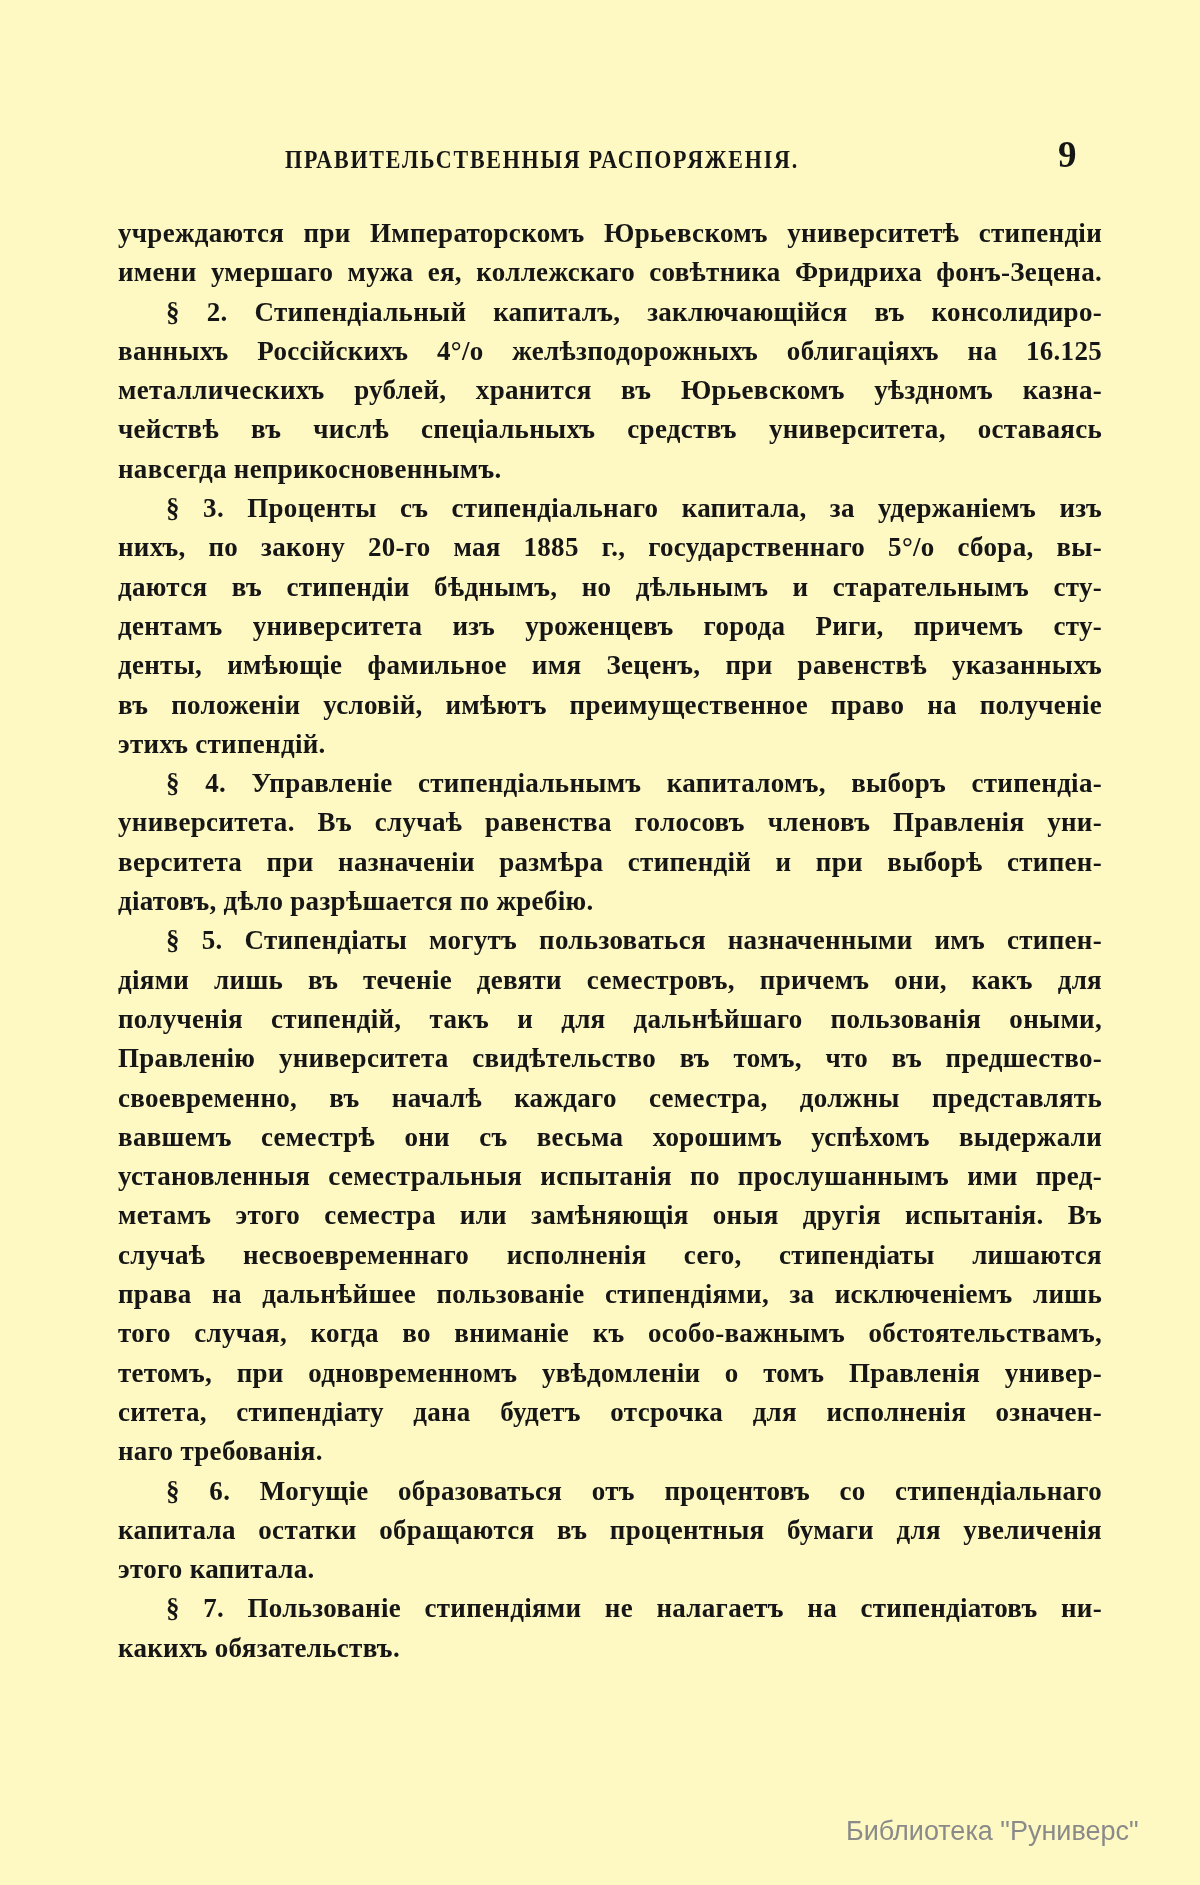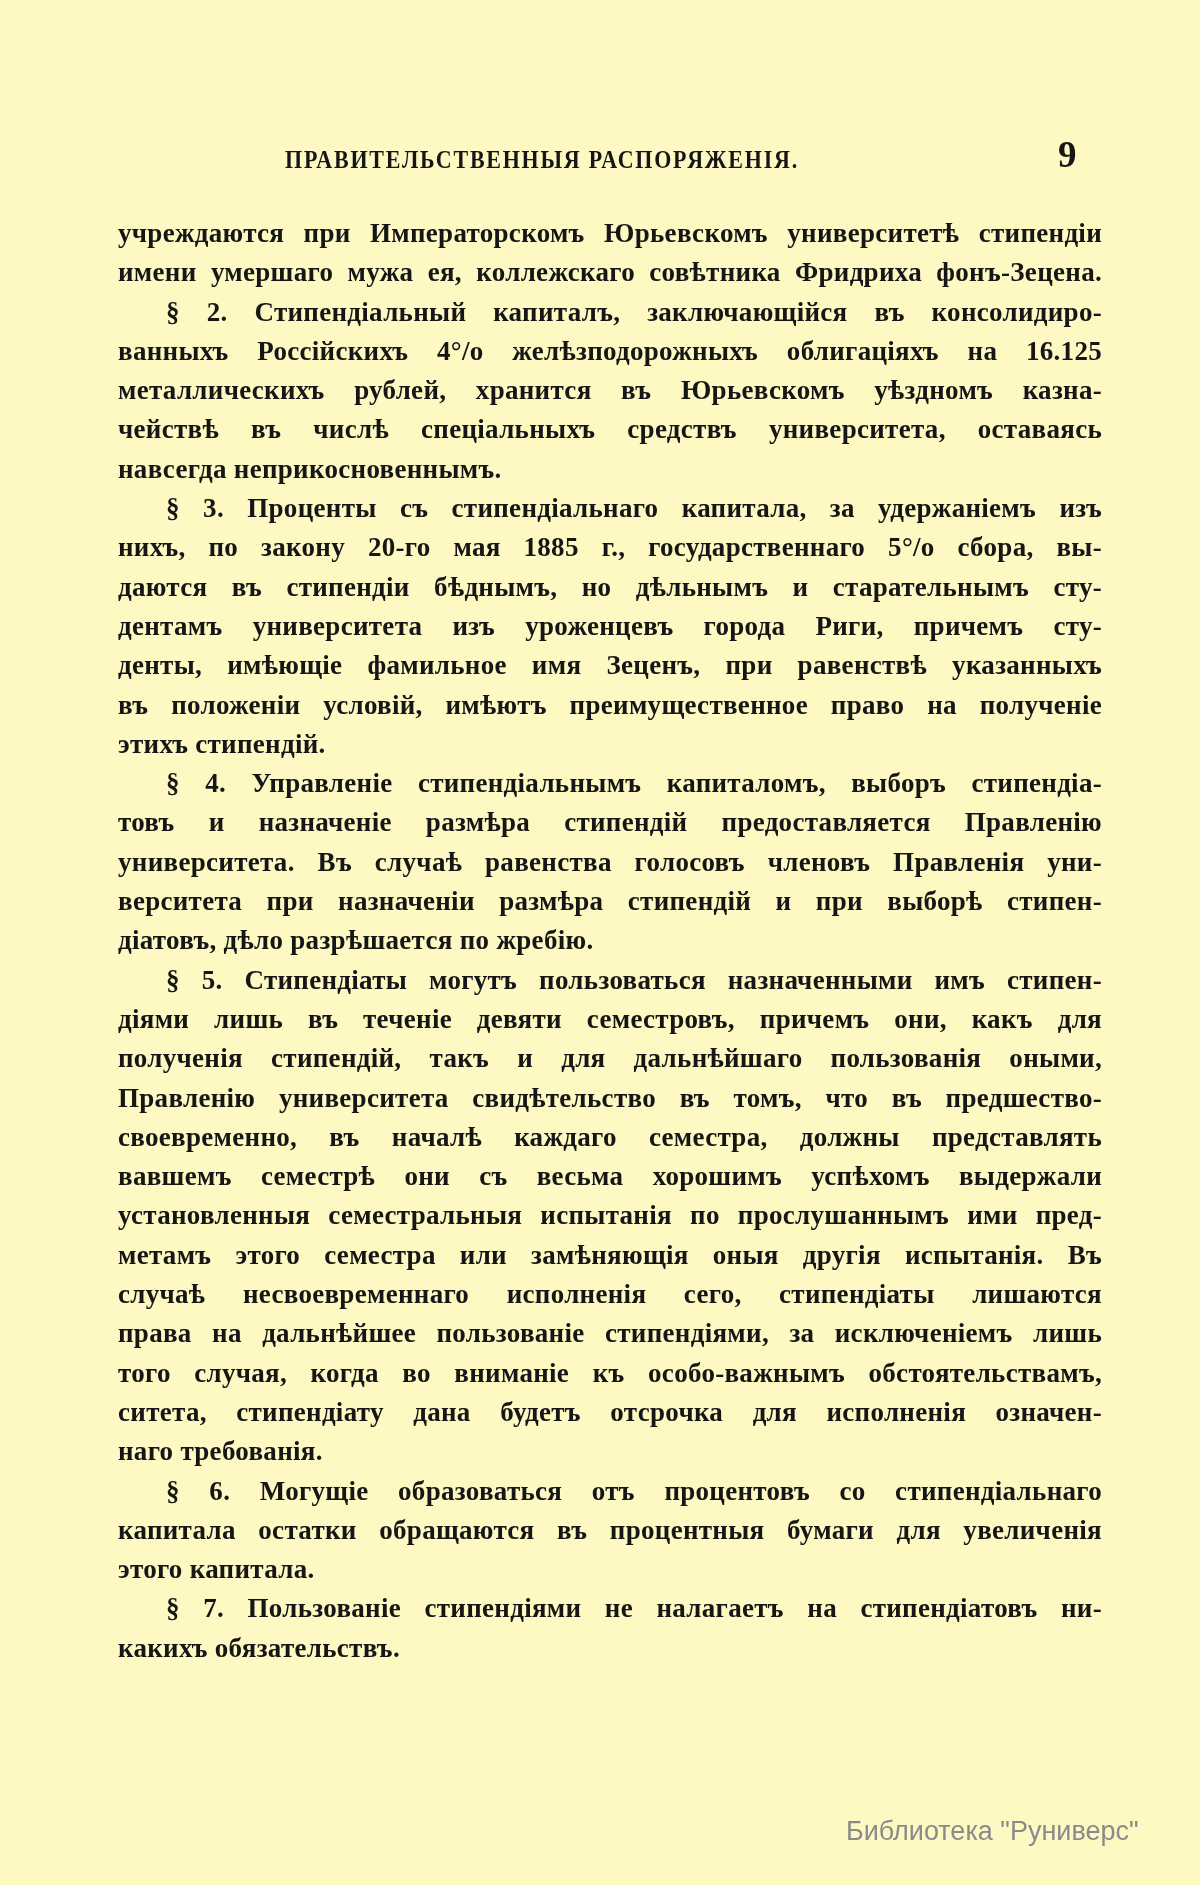--- a/index.html
+++ b/index.html
@@ -85,38 +85,38 @@
       <div class="ln">нихъ, по закону 20-го мая 1885 г., государственнаго 5°/о сбора, вы-</div>
       <div class="ln">даются въ стипендіи бѣднымъ, но дѣльнымъ и старательнымъ сту-</div>
       <div class="ln">дентамъ университета изъ уроженцевъ города Риги, причемъ сту-</div>
       <div class="ln">денты, имѣющіе фамильное имя Зеценъ, при равенствѣ указанныхъ</div>
       <div class="ln">въ положеніи условій, имѣютъ преимущественное право на полученіе</div>
       <div class="ln end">этихъ стипендій.</div>
     </div>
 
     <div class="para">
       <div class="ln ind">§ 4. Управленіе стипендіальнымъ капиталомъ, выборъ стипендіа-</div>
-      <div class="ln">товъ и назначеніе размѣра стипендій предоставляется Правленію</div>
       <div class="ln">университета. Въ случаѣ равенства голосовъ членовъ Правленія уни-</div>
       <div class="ln">верситета при назначеніи размѣра стипендій и при выборѣ стипен-</div>
       <div class="ln end">діатовъ, дѣло разрѣшается по жребію.</div>
     </div>
 
     <div class="para">
       <div class="ln ind">§ 5. Стипендіаты могутъ пользоваться назначенными имъ стипен-</div>
       <div class="ln">діями лишь въ теченіе девяти семестровъ, причемъ они, какъ для</div>
       <div class="ln">полученія стипендій, такъ и для дальнѣйшаго пользованія оными,</div>
       <div class="ln">Правленію университета свидѣтельство въ томъ, что въ предшество-</div>
       <div class="ln">своевременно, въ началѣ каждаго семестра, должны представлять</div>
       <div class="ln">вавшемъ семестрѣ они съ весьма хорошимъ успѣхомъ выдержали</div>
       <div class="ln">установленныя семестральныя испытанія по прослушаннымъ ими пред-</div>
       <div class="ln">метамъ этого семестра или замѣняющія оныя другія испытанія. Въ</div>
       <div class="ln">случаѣ несвоевременнаго исполненія сего, стипендіаты лишаются</div>
       <div class="ln">права на дальнѣйшее пользованіе стипендіями, за исключеніемъ лишь</div>
       <div class="ln">того случая, когда во вниманіе къ особо-важнымъ обстоятельствамъ,</div>
+      <div class="ln">тетомъ, при одновременномъ увѣдомленіи о томъ Правленія универ-</div>
       <div class="ln">ситета, стипендіату дана будетъ отсрочка для исполненія означен-</div>
       <div class="ln end">наго требованія.</div>
     </div>
 
     <div class="para">
       <div class="ln ind">§ 6. Могущіе образоваться отъ процентовъ со стипендіальнаго</div>
       <div class="ln">капитала остатки обращаются въ процентныя бумаги для увеличенія</div>
       <div class="ln end">этого капитала.</div>
     </div>
 

